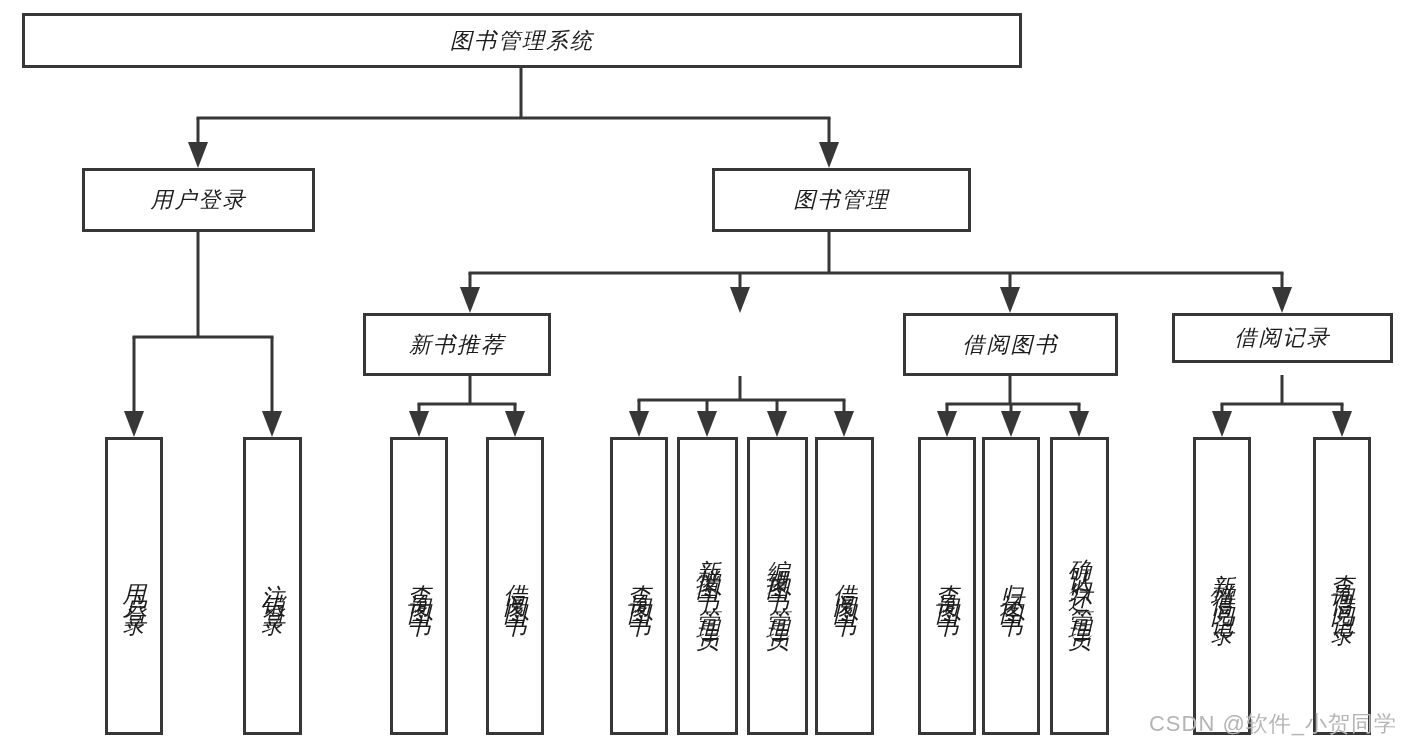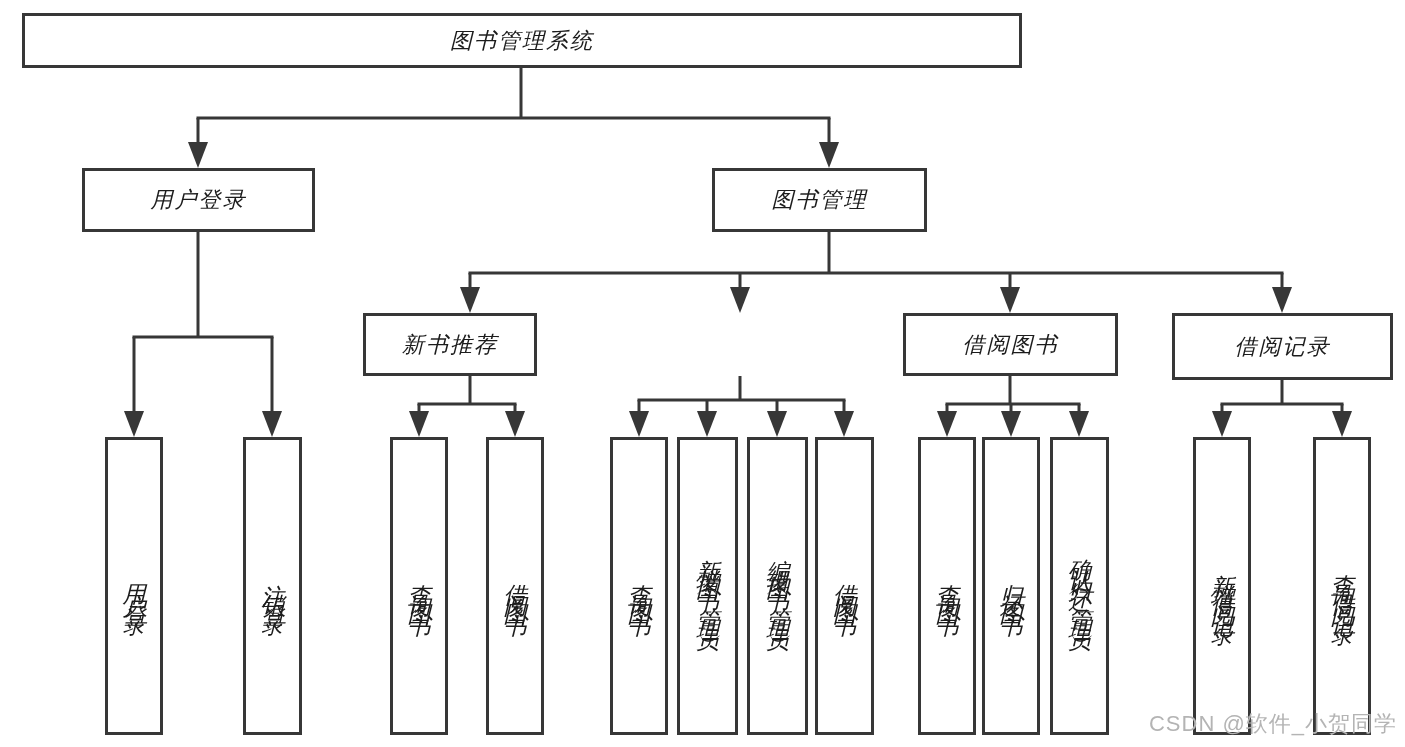--- a/index.html
+++ b/index.html
@@ -120,30 +120,30 @@
         <line x1="1342" y1="404" x2="1342" y2="423" stroke="#373737" stroke-width="3"></line>
         <polygon points="1332,411 1352,411 1342,437" fill="#373737"></polygon>
       </g>
     </svg>
   <div class="node" style="left: 22px; top: 13px; width: 1000px; height: 55px;">
     <span class="label">图书管理系统</span>
   </div>
     <div class="node" style="left: 82px; top: 168px; width: 233px; height: 64px;">
     <span class="label">用户登录</span>
   </div>
-    <div class="node" style="left: 712px; top: 168px; width: 215px; height: 64px;">
+    <div class="node" style="left: 712px; top: 168px; width: 259px; height: 64px;">
     <span class="label">图书管理</span>
   </div>
-    <div class="node" style="left: 363px; top: 313px; width: 174px; height: 63px;">
+    <div class="node" style="left: 363px; top: 313px; width: 188px; height: 63px;">
     <span class="label">新书推荐</span>
   </div>
     <div class="node" style="left: 903px; top: 313px; width: 215px; height: 63px;">
     <span class="label">借阅图书</span>
   </div>
-    <div class="node" style="left: 1172px; top: 313px; width: 221px; height: 67px;">
+    <div class="node" style="left: 1172px; top: 313px; width: 221px; height: 50px;">
     <span class="label">借阅记录</span>
   </div>
     <div class="node vertical" style="left: 105px; top: 437px; width: 58px; height: 298px;">
     <span class="label">用户登录</span>
   </div>
     <div class="node vertical" style="left: 243px; top: 437px; width: 59px; height: 298px;">
     <span class="label">注销登录</span>
   </div>
     <div class="node vertical" style="left: 390px; top: 437px; width: 58px; height: 298px;">
     <span class="label">查询图书</span>

